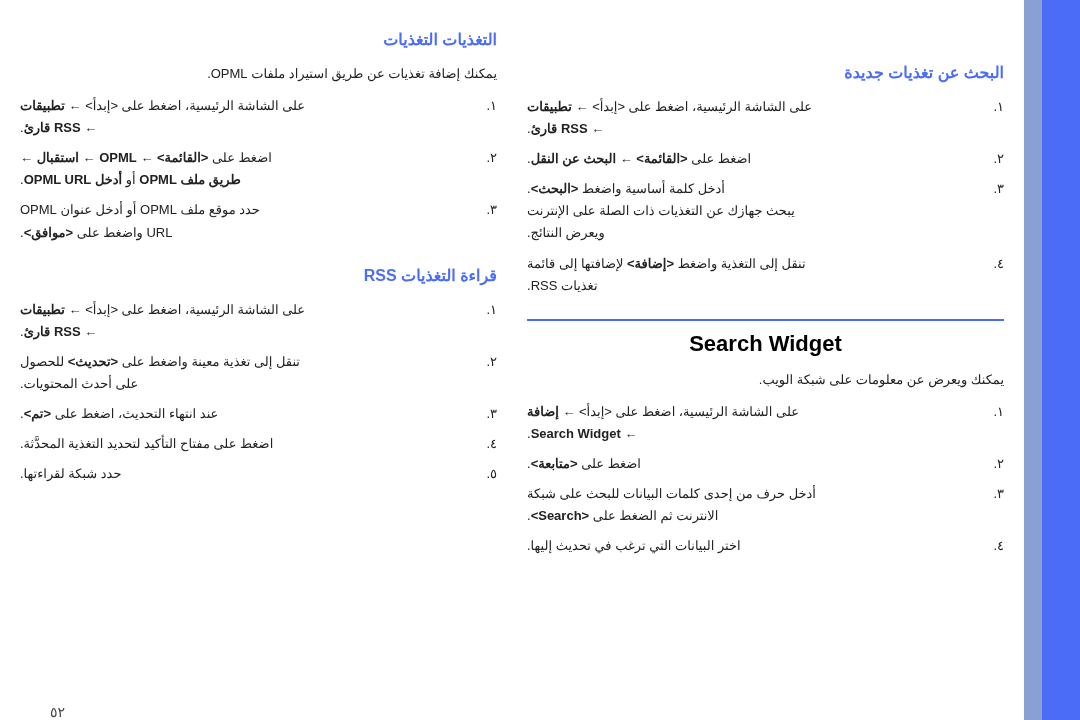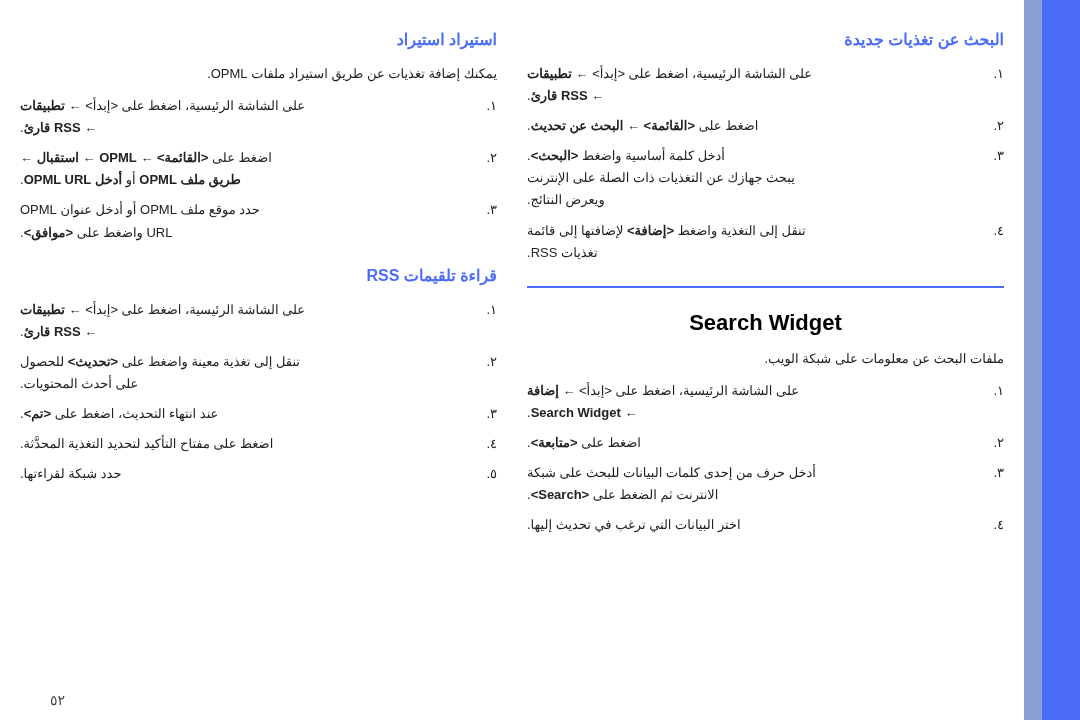--- a/index.html
+++ b/index.html
@@ -55,20 +55,21 @@
       flex-direction: row;
       gap: 30px;
       flex: 1;
     }
 
     
     .left-column {
       flex: 1;
       direction: rtl;
       text-align: right;
+      margin-top: 33px;
     }
 
     
     .right-column {
       flex: 1;
       direction: rtl;
       text-align: right;
       border-right: none;
     }
 
@@ -119,36 +120,36 @@
     .list-content {
       direction: rtl;
       text-align: left;
       flex: 1;
     }
 
     
     .search-widget-section {
       margin-top: 20px;
       border-top: 2px solid #4a6cf7;
-      padding-top: 22px;
+      padding-top: 10px;
     }
 
     .search-widget-title {
       font-size: 22px;
       font-weight: bold;
       text-align: center;
       color: #000;
       margin-bottom: 12px;
       direction: ltr;
     }
 
     
     .page-number {
       position: absolute;
-      bottom: 12px;
+      bottom: 0;
       left: 50px;
       font-size: 14px;
       color: #444;
       direction: ltr;
     }
 
     .section-block {
       margin-bottom: 22px;
     }
 
@@ -180,21 +181,21 @@
 
           <div class="list-item">
             <div class="list-content arabic-text">
               على الشاشة الرئيسية، اضغط على &lt;إبدأ&gt; ← <b>تطبيقات</b><br>← <b>RSS قارئ</b>.
             </div>
             <div class="list-num">١.</div>
           </div>
 
           <div class="list-item">
             <div class="list-content arabic-text">
-              اضغط على <b>&lt;القائمة&gt;</b> ← <b>البحث عن تحديث</b>.
+              اضغط على <b>&lt;القائمة&gt;</b> ← <b>البحث عن النقل</b>.
             </div>
             <div class="list-num">٢.</div>
           </div>
 
           <div class="list-item">
             <div class="list-content arabic-text">
               أدخل كلمة أساسية واضغط <b>&lt;البحث&gt;</b>.<br>
               يبحث جهازك عن التغذيات ذات الصلة على الإنترنت<br>
               ويعرض النتائج.
             </div>
@@ -205,21 +206,21 @@
             <div class="list-content arabic-text">
               تنقل إلى التغذية واضغط <b>&lt;إضافة&gt;</b> لإضافتها إلى قائمة<br>تغذيات RSS.
             </div>
             <div class="list-num">٤.</div>
           </div>
         </div>
 
         <div class="search-widget-section">
           <div class="search-widget-title">Search Widget</div>
 
-          <div class="intro-text">ملفات البحث عن معلومات على شبكة الويب.</div>
+          <div class="intro-text">يمكنك ويعرض عن معلومات على شبكة الويب.</div>
 
           <div class="list-item">
             <div class="list-content arabic-text">
               على الشاشة الرئيسية، اضغط على &lt;إبدأ&gt; ← <b>إضافة</b><br>← <b>Search Widget</b>.
             </div>
             <div class="list-num">١.</div>
           </div>
 
           <div class="list-item">
             <div class="list-content arabic-text">
@@ -242,21 +243,21 @@
             </div>
             <div class="list-num">٤.</div>
           </div>
         </div>
 
       </div>
 
       <div class="right-column">
 
         <div class="section-block">
-          <div class="section-title">استيراد استيراد</div>
+          <div class="section-title">التغذيات التغذيات</div>
 
           <div class="intro-text">يمكنك إضافة تغذيات عن طريق استيراد ملفات OPML.</div>
 
           <div class="list-item">
             <div class="list-content arabic-text">
               على الشاشة الرئيسية، اضغط على &lt;إبدأ&gt; ← <b>تطبيقات</b><br>← <b>RSS قارئ</b>.
             </div>
             <div class="list-num">١.</div>
           </div>
 
@@ -271,21 +272,21 @@
           <div class="list-item">
             <div class="list-content arabic-text">
               حدد موقع ملف OPML أو أدخل عنوان OPML<br>
               URL واضغط على <b>&lt;موافق&gt;</b>.
             </div>
             <div class="list-num">٣.</div>
           </div>
         </div>
 
         <div class="section-block">
-          <div class="section-title-rss">قراءة تلقيمات RSS</div>
+          <div class="section-title-rss">قراءة التغذيات RSS</div>
 
           <div class="list-item">
             <div class="list-content arabic-text">
               على الشاشة الرئيسية، اضغط على &lt;إبدأ&gt; ← <b>تطبيقات</b><br>← <b>RSS قارئ</b>.
             </div>
             <div class="list-num">١.</div>
           </div>
 
           <div class="list-item">
             <div class="list-content arabic-text">

